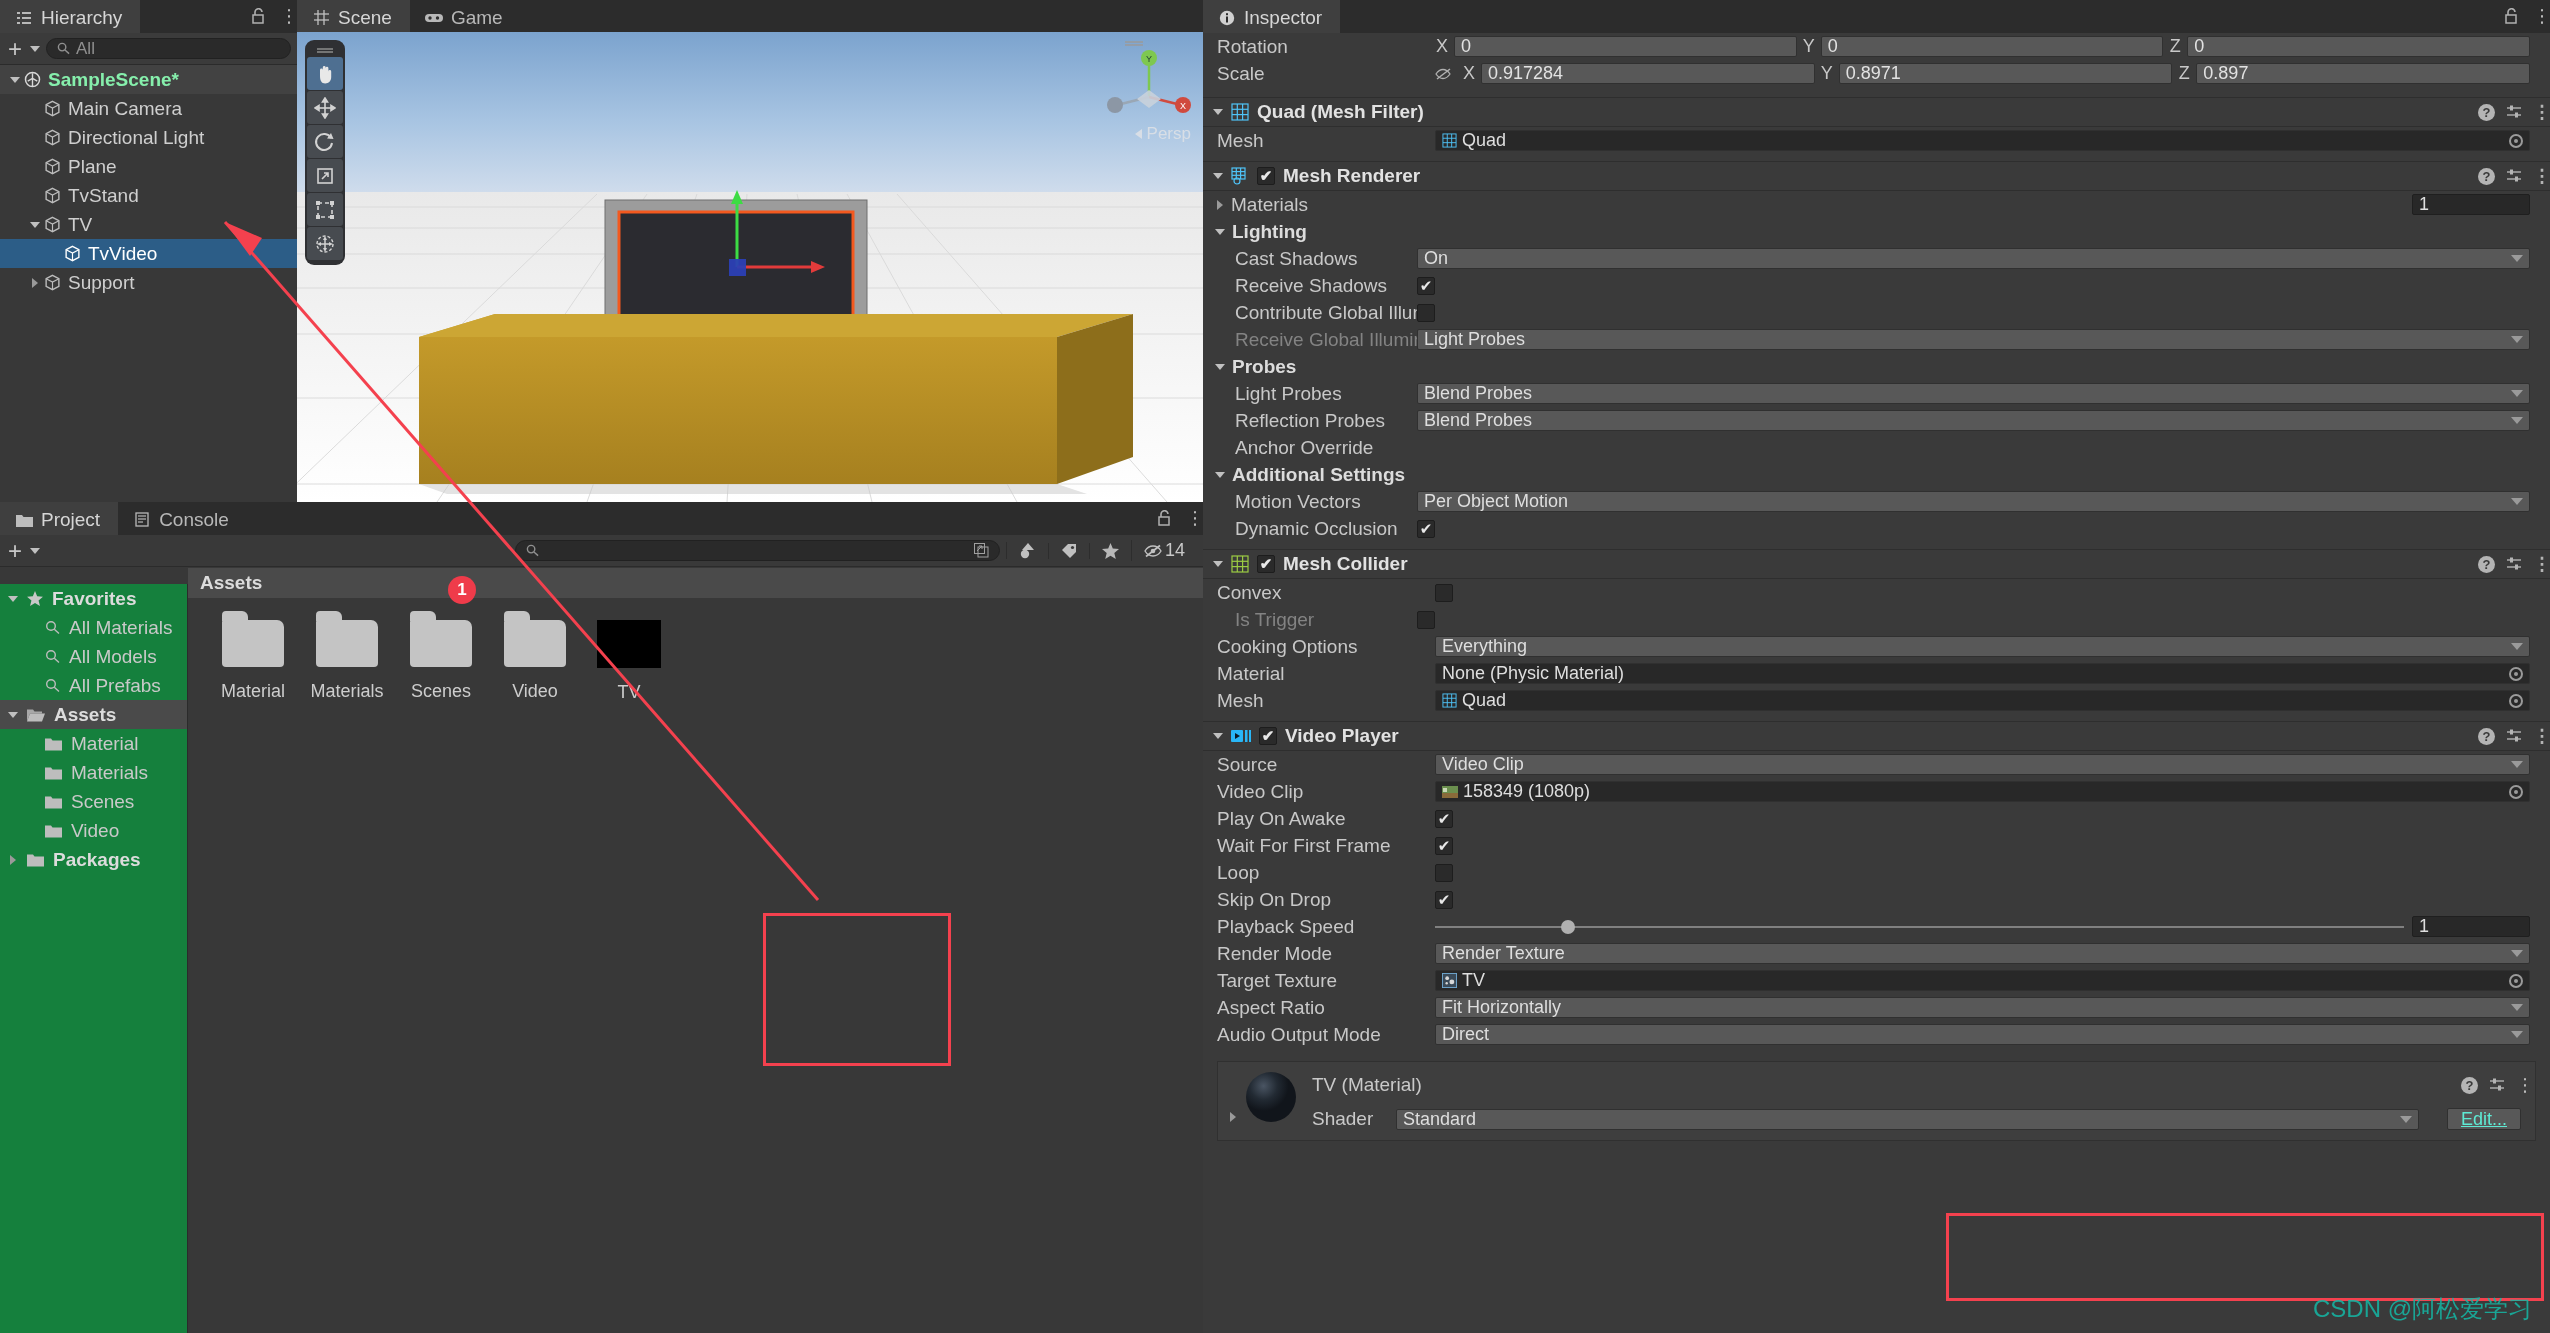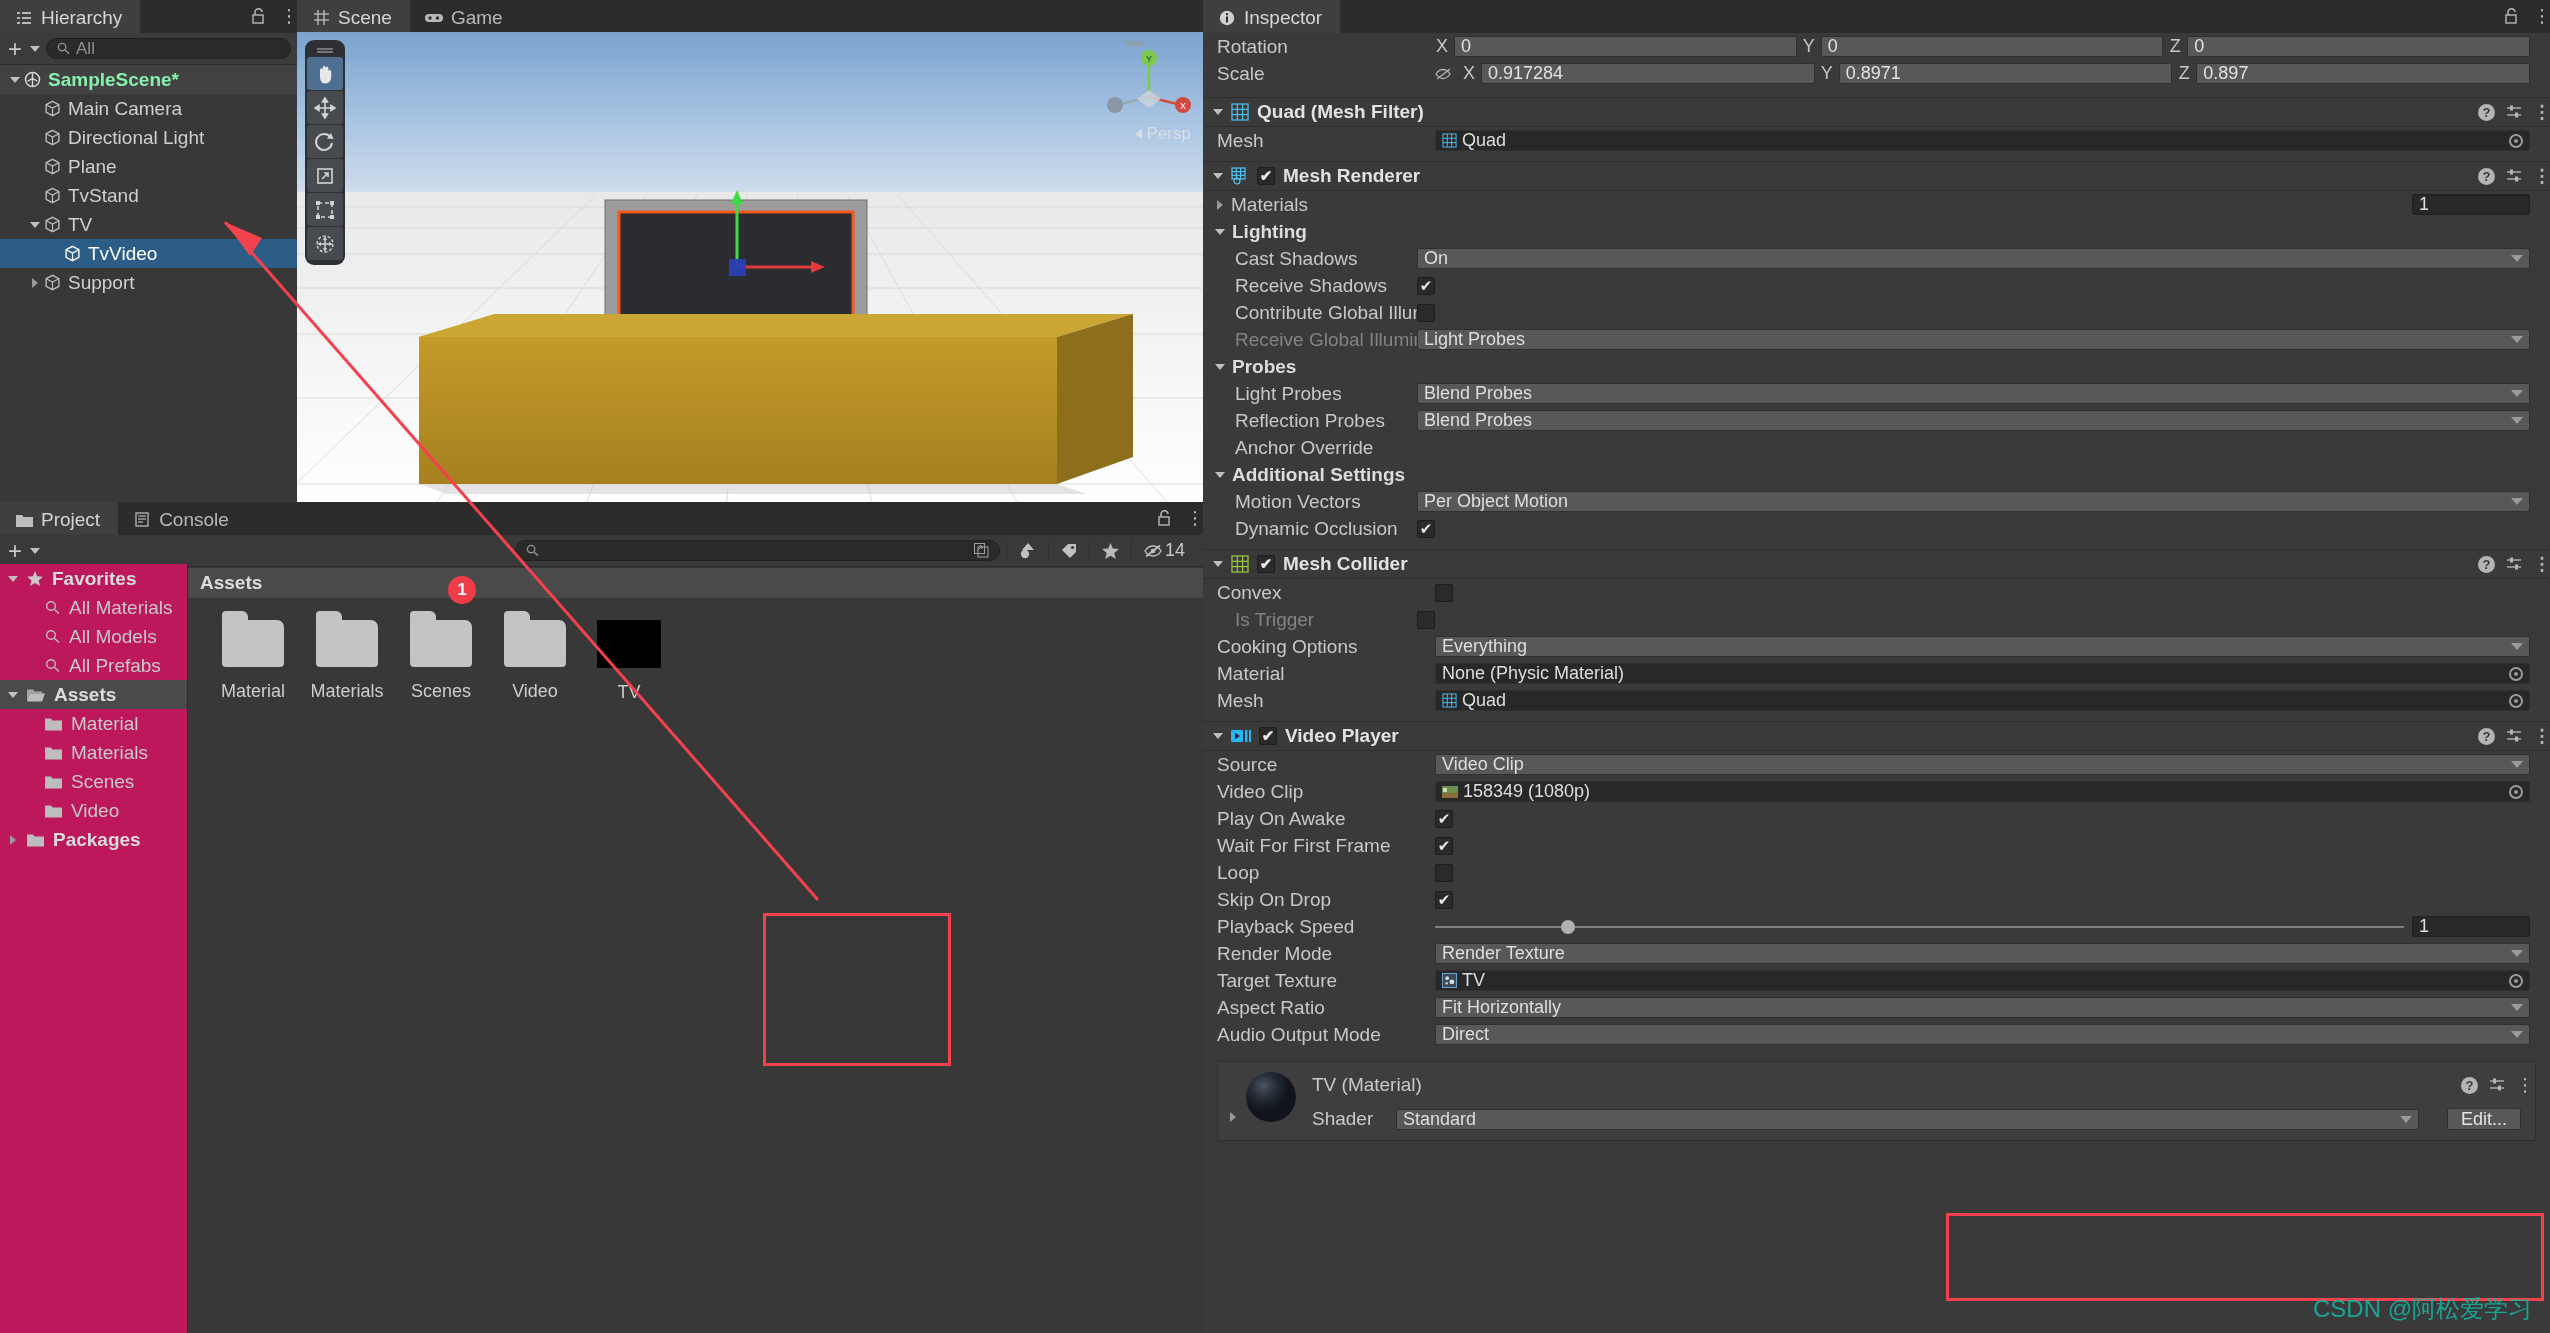--- a/index.html
+++ b/index.html
@@ -96,21 +96,21 @@
   .xyz .nf { flex:1; height:21px; background:#585858; border:1px solid #303030; border-radius:2px;
              display:flex; align-items:center; padding:0 6px; font-size:18px; color:#e2e2e2; overflow:hidden;}
   .slider { flex:1; display:flex; align-items:center; margin-right:8px; position:relative; height:21px;}
   .slider .track { position:absolute; left:0; right:0; top:10px; height:2px; background:#808080; }
   .slider .knob { position:absolute; left:13%; top:4px; width:14px;height:14px;border-radius:50%;background:#b0b0b0; }
   .numbox { width:118px; height:21px; background:#282828; border:1px solid #1f1f1f; border-radius:2px;
             display:flex; align-items:center; padding:0 6px; font-size:18px; color:#dedede; margin-right:20px;}
 
   
   #project { left:0; top:502px; width:1203px; height:831px; background:#383838; border:none; }
-  #projLeft { position:absolute; left:0; top:62px; width:188px; bottom:0; background:#be185d; border-right:1px solid #2b2b2b;}
+  #projLeft { position:absolute; left:0; top:82px; width:188px; bottom:0; background:#15803d; border-right:1px solid #2b2b2b;}
   #projRight { position:absolute; left:188px; top:66px; right:0; bottom:0; background:#383838; }
   .prow { height:29px; display:flex; align-items:center; gap:5px; font-size:19px; color:#c9c9c9; padding-left:4px; }
   .prow.hl { background:#4a4a4a; }
   .prow.bold { font-weight:bold; color:#dcdcdc; }
   .assets-bar { height:30px; background:#4a4a4a; display:flex; align-items:center; padding-left:12px;
                 font-size:19px; color:#dcdcdc; font-weight:bold; }
   .grid { display:flex; gap:0; padding: 22px 0 0 18px; }
   .gitem { width:94px; display:flex; flex-direction:column; align-items:center; gap:14px; }
   .bigfolder { width:62px;height:47px;background:#c4c4c4;border-radius:2px 7px 4px 4px; position:relative;}
   .bigfolder:before{content:"";position:absolute;left:0;top:-9px;width:26px;height:10px;background:#c4c4c4;border-radius:4px 6px 0 0;}
@@ -1144,21 +1144,21 @@
                 </span>
                 <span class="dots">⋮</span>
               </span>
             </div>
             <div style="display:flex;align-items:flex-end;gap:12px;margin-top:12px;padding-right:14px;">
               <span style="font-size:19px;color:#c9c9c9;width:72px;">Shader</span>
               <div class="fld" style="margin-right:16px;">
                 <span>Standard</span>
                 <span class="dd caret-dn"></span>
               </div>
-              <div style="height:22px;min-width:74px;background:#585858;border:1px solid #303030;border-radius:2px;display:flex;align-items:center;justify-content:center;font-size:18px;color:#e5e5e5;padding:8px 8px;">
+              <div style="height:22px;min-width:74px;background:#585858;border:1px solid #303030;border-radius:2px;display:flex;align-items:center;justify-content:center;font-size:18px;color:#5eead4;padding:8px 8px;text-decoration:underline;">
                 <span>Edit...</span>
               </div>
             </div>
           </div>
         </div>
       </div>
     </div>
   </div>
 </div>
 

